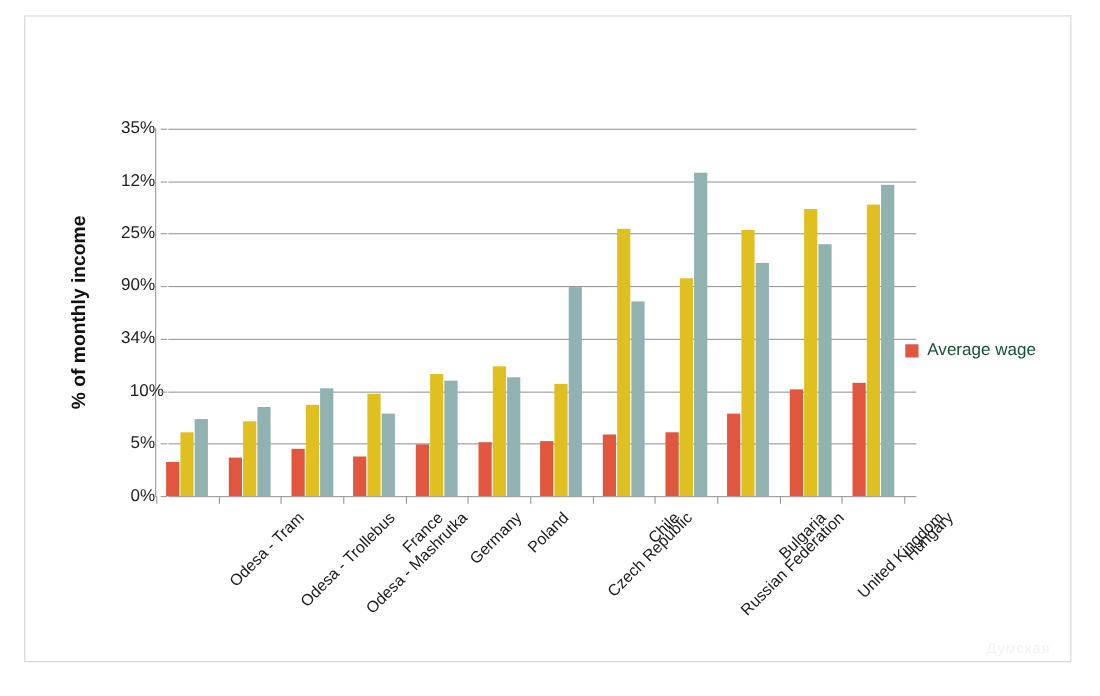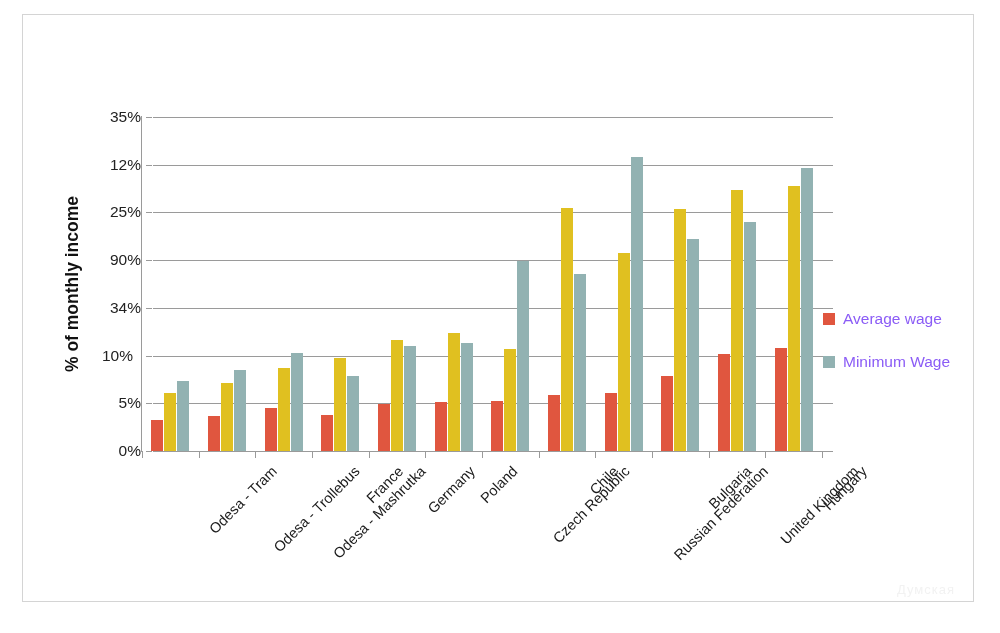--- a/index.html
+++ b/index.html
@@ -164,21 +164,21 @@
     height: 43px;
   }
   .legend-swatch {
     width: 12px;
     height: 12px;
     margin-right: 8px;
     flex: 0 0 auto;
   }
   .legend-label {
     font-size: 15.5px;
-    color: #8b5cf6;
+    color: #14532d;
     white-space: nowrap;
   }
   .watermark {
     position: absolute;
     right: 18px;
     bottom: 4px;
     font-size: 13px;
     color: #f2f2f2;
     letter-spacing: 1px;
     user-select: none;
@@ -208,21 +208,21 @@
         <div class="grid-line" style="top: 95.4286px;"></div>
         <div class="ytick-label" style="top: 95.4286px; right: 100%; margin-right: 12px;">25%</div>
         <div class="ytick-mark" style="top: 95.4286px; left: -7px;"></div>
         <div class="grid-line" style="top: 143.143px;"></div>
         <div class="ytick-label" style="top: 143.143px; right: 100%; margin-right: 12px;">90%</div>
         <div class="ytick-mark" style="top: 143.143px; left: -7px;"></div>
         <div class="grid-line" style="top: 190.857px;"></div>
         <div class="ytick-label" style="top: 190.857px; right: 100%; margin-right: 12px;">34%</div>
         <div class="ytick-mark" style="top: 190.857px; left: -7px;"></div>
         <div class="grid-line" style="top: 238.571px;"></div>
-        <div class="ytick-label" style="top: 238.571px; right: 100%; margin-right: 20px;">10%</div>
+        <div class="ytick-label" style="top: 238.571px; right: 100%; margin-right: 4px;">10%</div>
         <div class="ytick-mark" style="top: 238.571px; left: -7px;"></div>
         <div class="grid-line" style="top: 286.286px;"></div>
         <div class="ytick-label" style="top: 286.286px; right: 100%; margin-right: 12px;">5%</div>
         <div class="ytick-mark" style="top: 286.286px; left: -7px;"></div>
         <div class="grid-line base" style="top: 334px;"></div>
         <div class="ytick-label" style="top: 334px; right: 100%; margin-right: 12px;">0%</div>
         <div class="ytick-mark" style="top: 334px; left: -7px;"></div>
       </div>
 
     <div class="groups" id="groups">
@@ -317,22 +317,18 @@
         <div class="xlabel" style="left: 548.333px; top: 4px;">Bulgaria</div>
         <div class="xlabel" style="left: 605px; top: 4px;">United Kingdom</div>
         <div class="xlabel" style="left: 661.667px; top: 4px;">Hungary</div>
       </div>
 
     <div class="legend" id="legend">
         <div class="legend-item">
           <span class="legend-swatch" style="background: rgb(224, 86, 63);"></span>
           <span class="legend-label">Average wage</span>
         </div>
-        <div class="legend-item">
-          <span class="legend-swatch" style="background: rgb(146, 178, 178);"></span>
-          <span class="legend-label">Minimum Wage</span>
-        </div>
       </div>
 
     <div class="watermark">Думская</div>
 
   </div>
 </div>
 
 </body></html>

